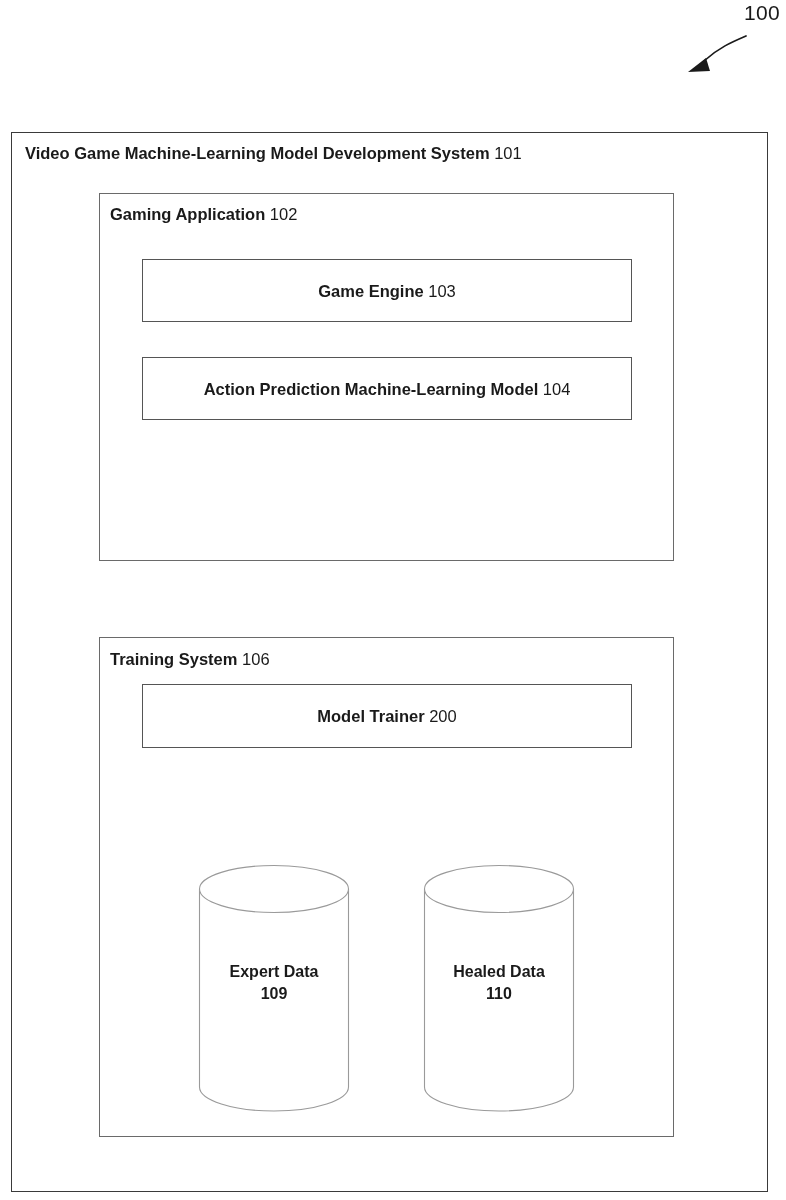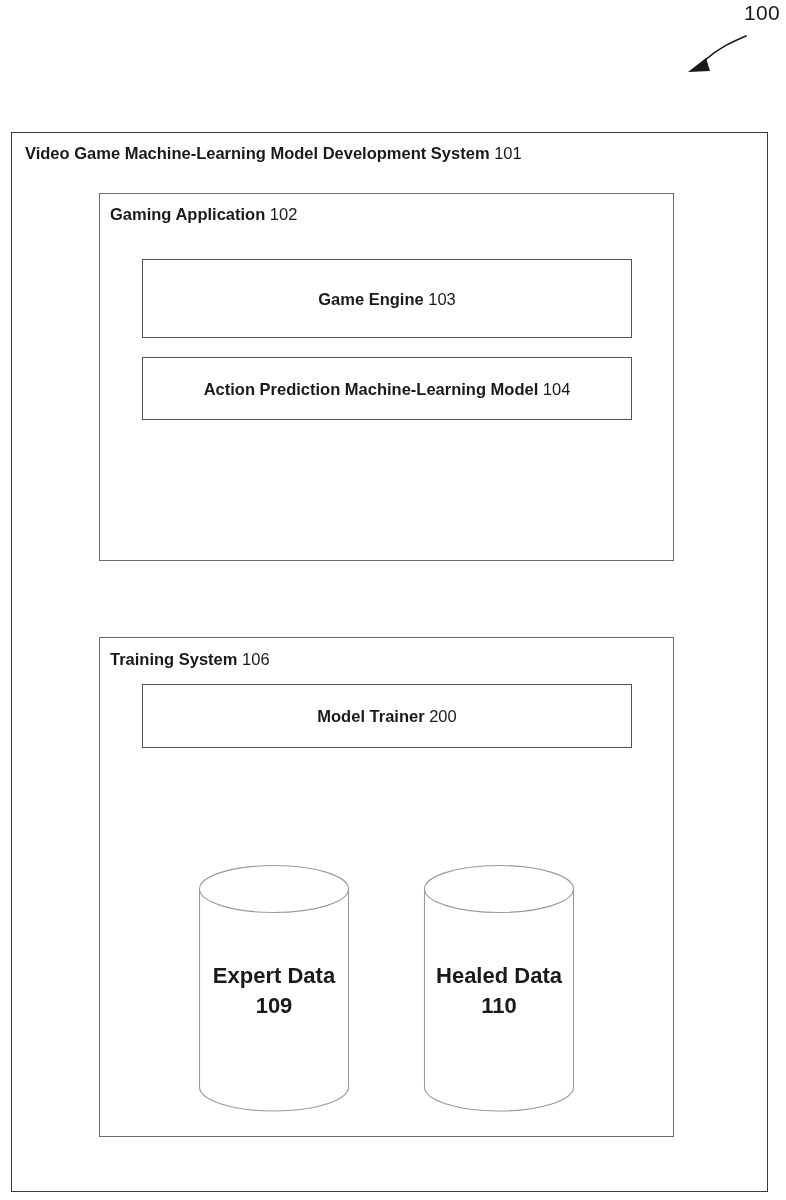--- a/index.html
+++ b/index.html
@@ -104,21 +104,21 @@
     position: absolute;
     left: 0;
     top: 0;
     overflow: visible;
   }
   .cyl-text {
     position: absolute;
     left: 0;
     right: 0;
     text-align: center;
-    font-size: 22px;
+    font-size: 16px;
     line-height: 1.35;
     color: #1a1a1a;
   }
   .cyl-text .lbl {
     font-weight: 700;
     display: block;
   }
   .cyl-text .num {
     font-weight: 700;
     display: block;
@@ -143,21 +143,21 @@
     <span class="num">101</span>
   </div>
 
   <div class="box container-inner" style="left:99px; top:193px; width:575px; height:368px;">
   </div>
   <div class="container-title" style="left:110px; top:206px;">
     <span class="lbl">Gaming Application</span>
     <span class="num">102</span>
   </div>
 
-  <div class="box box-solid" style="left:142px; top:259px; width:490px; height:79px;">
+  <div class="box box-solid" style="left:142px; top:259px; width:490px; height:63px;">
     <div class="box-label">
       <span class="lbl">Game Engine</span>
       <span class="num">103</span>
     </div>
   </div>
 
   <div class="box box-solid" style="left:142px; top:357px; width:490px; height:63px;">
     <div class="box-label">
       <span class="lbl">Action Prediction Machine-Learning Model</span>
       <span class="num">104</span>

